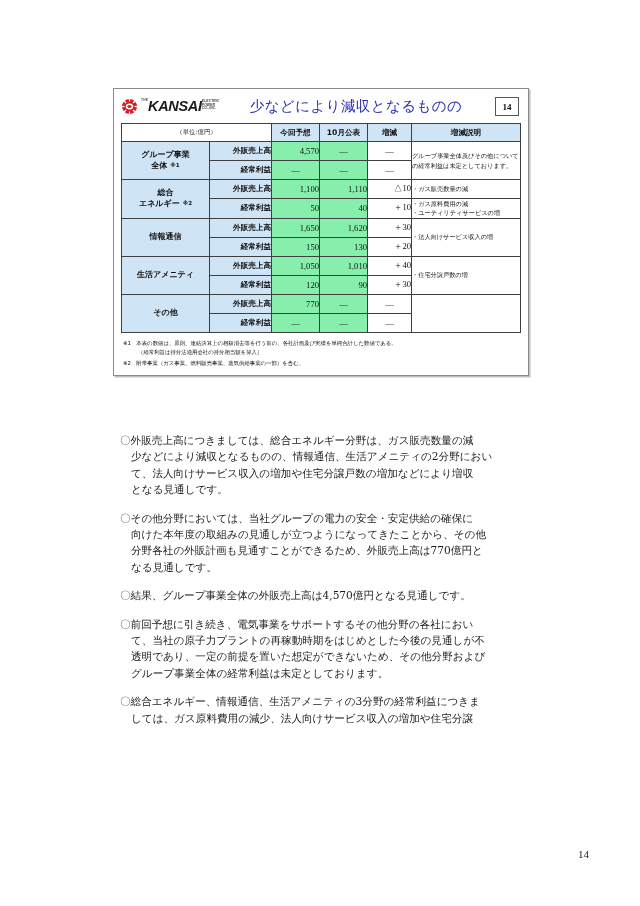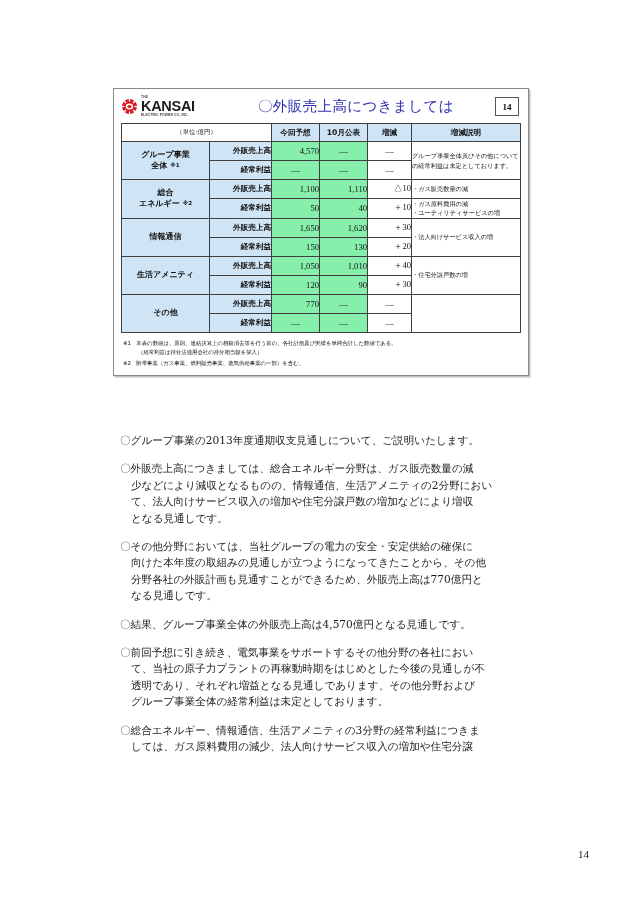--- a/index.html
+++ b/index.html
@@ -44,22 +44,23 @@
   }
   .logo-mark {
     width: 17px;
     height: 17px;
     flex: 0 0 auto;
     margin-right: 3px;
     position: relative;
   }
   .logo-text {
     display: flex;
-    flex-direction: column;
+    flex-direction: row;
     line-height: 1;
+    font-style: italic;
   }
   .logo-tm {
     font-family: "Liberation Sans", sans-serif;
     font-size: 3.2px;
     letter-spacing: .2px;
     color: #4a4a4a;
     margin-bottom: 0px;
     font-weight: 700;
   }
   .logo-name {
@@ -263,21 +264,21 @@
           <ellipse cx="17" cy="17" rx="4.2" ry="3.2" fill="#d81b24"></ellipse>
         </svg>
       </div>
       <div class="logo-text">
         <span class="logo-tm">THE</span>
         <span class="logo-name">KANSAI</span>
         <span class="logo-sub">ELECTRIC POWER CO.,INC.</span>
       </div>
     </div>
 
-    <div class="slide-title">〇外販売上高につきましては</div>
+    <div class="slide-title">少などにより減収となるものの</div>
 
     <div class="page-badge">14</div>
   </div>
 
   <div class="tbl-wrap">
     <table class="fin">
       <colgroup>
         <col class="c-cat">
           <col class="c-item">
           <col class="c-num">
@@ -387,23 +388,20 @@
   <div class="footnotes">
     <div class="fn-row">※1　本表の数値は、原則、連結決算上の相殺消去等を行う前の、各社計画及び実績を単純合計した数値である。</div>
     <div class="fn-row fn-indent">（経常利益は持分法適用会社の持分相当額を算入）</div>
     <div class="fn-gap"></div>
     <div class="fn-row">※2　附帯事業（ガス事業、燃料販売事業、蒸気供給事業の一部）を含む。</div>
   </div>
 </div>
 
 <div class="body-copy">
 
-  <div class="para">
-    <span class="pline">〇グループ事業の2013年度通期収支見通しについて、ご説明いたします。</span>
-  </div>
 
   <div class="para">
     <span class="pline">〇外販売上高につきましては、総合エネルギー分野は、ガス販売数量の減</span>
     <span class="pline ind">少などにより減収となるものの、情報通信、生活アメニティの2分野におい</span>
     <span class="pline ind">て、法人向けサービス収入の増加や住宅分譲戸数の増加などにより増収</span>
     <span class="pline ind">となる見通しです。</span>
   </div>
 
   <div class="para">
     <span class="pline">〇その他分野においては、当社グループの電力の安全・安定供給の確保に</span>
@@ -412,21 +410,21 @@
     <span class="pline ind">なる見通しです。</span>
   </div>
 
   <div class="para">
     <span class="pline">〇結果、グループ事業全体の外販売上高は4,570億円となる見通しです。</span>
   </div>
 
   <div class="para">
     <span class="pline">〇前回予想に引き続き、電気事業をサポートするその他分野の各社におい</span>
     <span class="pline ind">て、当社の原子力プラントの再稼動時期をはじめとした今後の見通しが不</span>
-    <span class="pline ind">透明であり、それぞれ増益となる見通しであります、その他分野および</span>
+    <span class="pline ind">透明であり、一定の前提を置いた想定ができないため、その他分野および</span>
     <span class="pline ind">グループ事業全体の経常利益は未定としております。</span>
   </div>
 
   <div class="para">
     <span class="pline">〇総合エネルギー、情報通信、生活アメニティの3分野の経常利益につきま</span>
     <span class="pline ind">しては、ガス原料費用の減少、法人向けサービス収入の増加や住宅分譲</span>
   </div>
 </div>
 
 <div class="folio">14</div>

